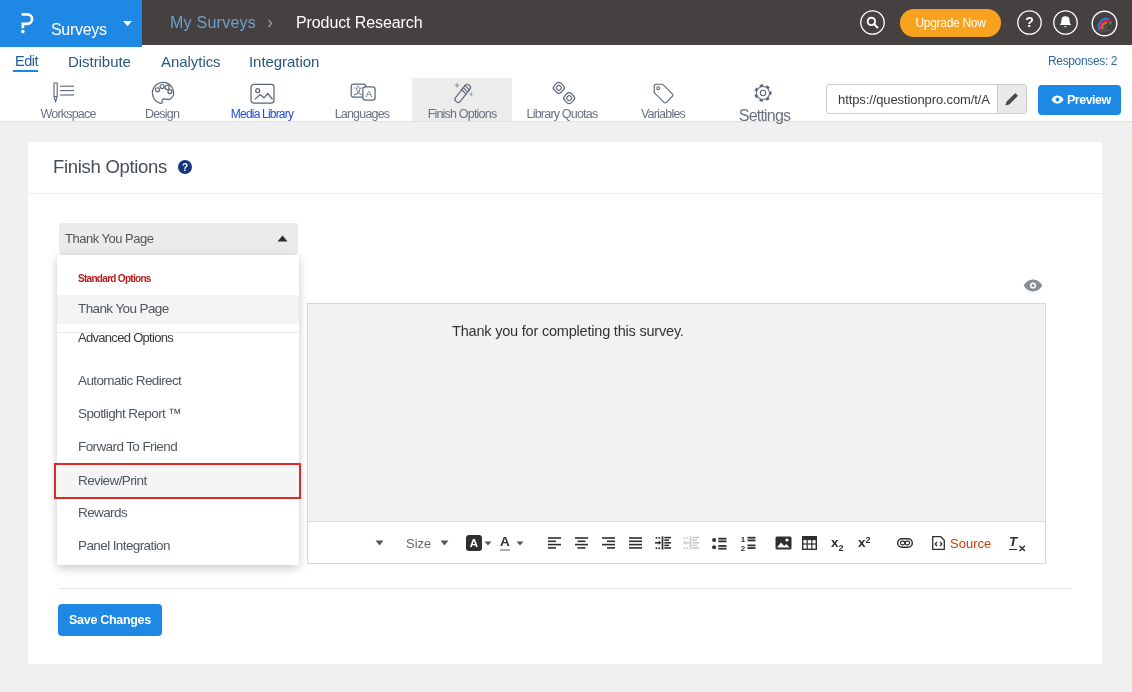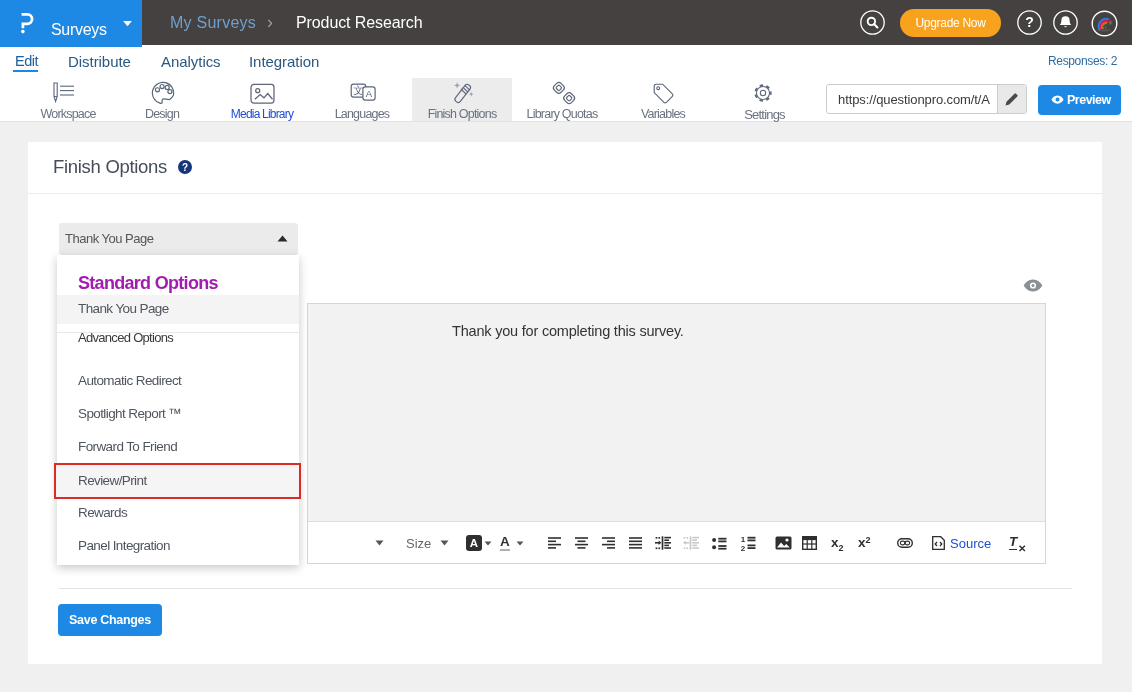--- a/index.html
+++ b/index.html
@@ -75,21 +75,21 @@
 
 <div id="tabs"></div>
 
 <div class="abs" style="left:6px;top:107px;width:124px;text-align:center;font-size:12.5px;letter-spacing:-0.8px;color:#6a7180">Workspace</div>
 <div class="abs" style="left:100px;top:107px;width:124px;text-align:center;font-size:12.5px;letter-spacing:-0.8px;color:#6a7180">Design</div>
 <div class="abs" style="left:200px;top:107px;width:124px;text-align:center;font-size:12px;letter-spacing:-0.8px;color:#1d4ed8">Media Library</div>
 <div class="abs" style="left:300px;top:107px;width:124px;text-align:center;font-size:12.5px;letter-spacing:-0.8px;color:#6a7180">Languages</div>
 <div class="abs" style="left:400px;top:107px;width:124px;text-align:center;font-size:12.5px;letter-spacing:-0.8px;color:#6a7180">Finish Options</div>
 <div class="abs" style="left:500px;top:107px;width:124px;text-align:center;font-size:12.5px;letter-spacing:-0.8px;color:#6a7180">Library Quotas</div>
 <div class="abs" style="left:601px;top:107px;width:124px;text-align:center;font-size:12.5px;letter-spacing:-0.8px;color:#6a7180">Variables</div>
-<div class="abs" style="left:702.5px;top:107px;width:124px;text-align:center;font-size:13px;letter-spacing:-0.8px;color:#6a7180">Settings</div>
+<div class="abs" style="left:702.5px;top:107px;width:124px;text-align:center;font-size:16px;letter-spacing:-0.8px;color:#6a7180">Settings</div>
 
 <svg class="abs" style="left:51px;top:82px" width="25" height="21" viewBox="0 0 25 21">
   <g fill="none" stroke="#5b6679" stroke-width="1.1">
     <path d="M3 1 h3.2 v13.5 l-1.6 5 l-1.6 -5 z"></path>
     <line x1="3.2" y1="14.5" x2="6" y2="14.5"></line>
     <line x1="9" y1="4.2" x2="23" y2="4.2"></line>
     <line x1="9" y1="8.6" x2="23" y2="8.6"></line>
     <line x1="9" y1="13" x2="23" y2="13"></line>
   </g>
 </svg>
@@ -323,37 +323,37 @@
         <rect x="0.7" y="0.7" width="14.6" height="8.6" rx="4.3" stroke-width="1.4"></rect>
         <rect x="3.4" y="3.2" width="4.4" height="3.6" rx="1.8" stroke-width="1.2"></rect>
         <rect x="8.2" y="3.2" width="4.4" height="3.6" rx="1.8" stroke-width="1.2"></rect>
       </g>
     </svg>
 
 <svg class="abs" style="left:932px;top:535.5px" width="13" height="14" viewBox="0 0 13 14">
       <path d="M0.7 0.7 h8 l3.6 3.6 v9 h-11.6 z" fill="none" stroke="#2f2f2f" stroke-width="1.3"></path>
       <path d="M5 6 l-1.8 2 l1.8 2 M8 6 l1.8 2 l-1.8 2" fill="none" stroke="#2f2f2f" stroke-width="1.3"></path>
     </svg>
-<div class="abs" style="left:950px;top:536px;font-size:13px;color:#1d4ed8">Source</div>
+<div class="abs" style="left:950px;top:536px;font-size:13px;color:#c2410c">Source</div>
 
 <div class="abs" style="left:1009px;top:535px;font-size:13.5px;font-weight:bold;font-style:italic;color:#2f2f2f;border-bottom:1.5px solid #2f2f2f;line-height:14px">T</div>
 <div class="abs" style="left:1018px;top:543px;font-size:10px;font-weight:bold;color:#2f2f2f">✕</div>
 
 <div class="abs" style="left:59px;top:588px;width:1013px;height:1px;background:#e3e3e3"></div>
 <div class="abs" style="left:58px;top:604px;width:104px;height:32px;background:#1e88e5;border-radius:4px;color:#fff;font-size:12.5px;font-weight:bold;letter-spacing:-0.3px;text-align:center;line-height:32px">Save Changes</div>
 
 <div class="abs" style="left:59px;top:223px;width:239px;height:32px;background:#ebebeb;border-radius:3px"></div>
 <div class="abs" style="left:65px;top:230.5px;font-size:13px;letter-spacing:-0.5px;color:#555">Thank You Page</div>
 <svg class="abs" style="left:277px;top:235px" width="11" height="7" viewBox="0 0 11 7">
       <path d="M0.5 6.5 L5.5 0.5 L10.5 6.5 Z" fill="#2a2a2a"></path>
     </svg>
 
 <div class="abs" style="left:57px;top:255px;width:242px;height:310px;background:#fff;box-shadow:0 3px 9px rgba(0,0,0,0.22)"></div>
 <div class="abs" style="left:57px;top:295px;width:242px;height:29px;background:#f4f4f4"></div>
-<div class="abs" style="left:78px;top:273px;font-size:18px;font-weight:bold;letter-spacing:-0.7px;color:#a21caf">Standard Options</div>
+<div class="abs" style="left:78px;top:273px;font-size:10px;font-weight:bold;letter-spacing:-0.7px;color:#b91c1c">Standard Options</div>
 <div class="abs" style="left:78px;top:301px;font-size:13.5px;letter-spacing:-0.6px;color:#50565e">Thank You Page</div>
 <div class="abs" style="left:57px;top:332px;width:242px;height:1px;background:#e8e8e8"></div>
 <div class="abs" style="left:78px;top:330px;font-size:13px;font-weight:normal;letter-spacing:-0.7px;color:#3a3a3a">Advanced Options</div>
 <div class="abs" style="left:78px;top:373px;font-size:13.5px;letter-spacing:-0.6px;color:#50565e">Automatic Redirect</div>
 <div class="abs" style="left:78px;top:406px;font-size:13.5px;letter-spacing:-0.6px;color:#50565e">Spotlight Report ™</div>
 <div class="abs" style="left:78px;top:439px;font-size:13.5px;letter-spacing:-0.6px;color:#50565e">Forward To Friend</div>
 <div class="abs" style="left:54px;top:463px;width:247px;height:36px;background:#f5f5f5;border:2.5px solid #dc2a25"></div>
 <div class="abs" style="left:78px;top:473px;font-size:13.5px;letter-spacing:-0.6px;color:#50565e">Review/Print</div>
 <div class="abs" style="left:78px;top:505px;font-size:13.5px;letter-spacing:-0.6px;color:#50565e">Rewards</div>
 <div class="abs" style="left:78px;top:538px;font-size:13.5px;letter-spacing:-0.6px;color:#50565e">Panel Integration</div>

